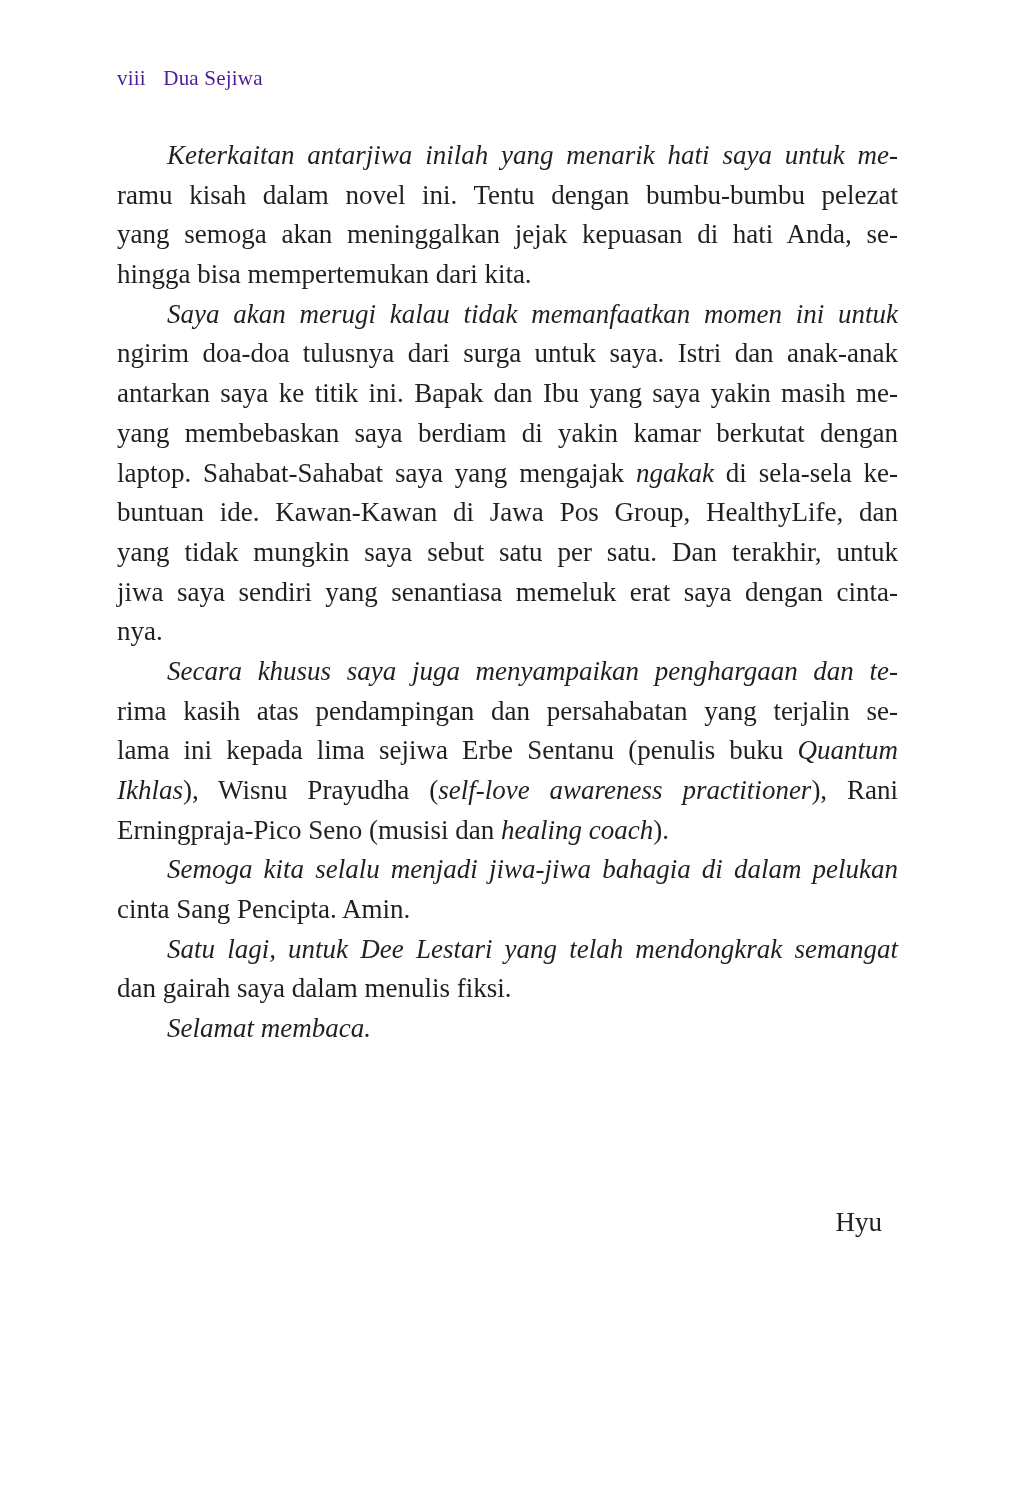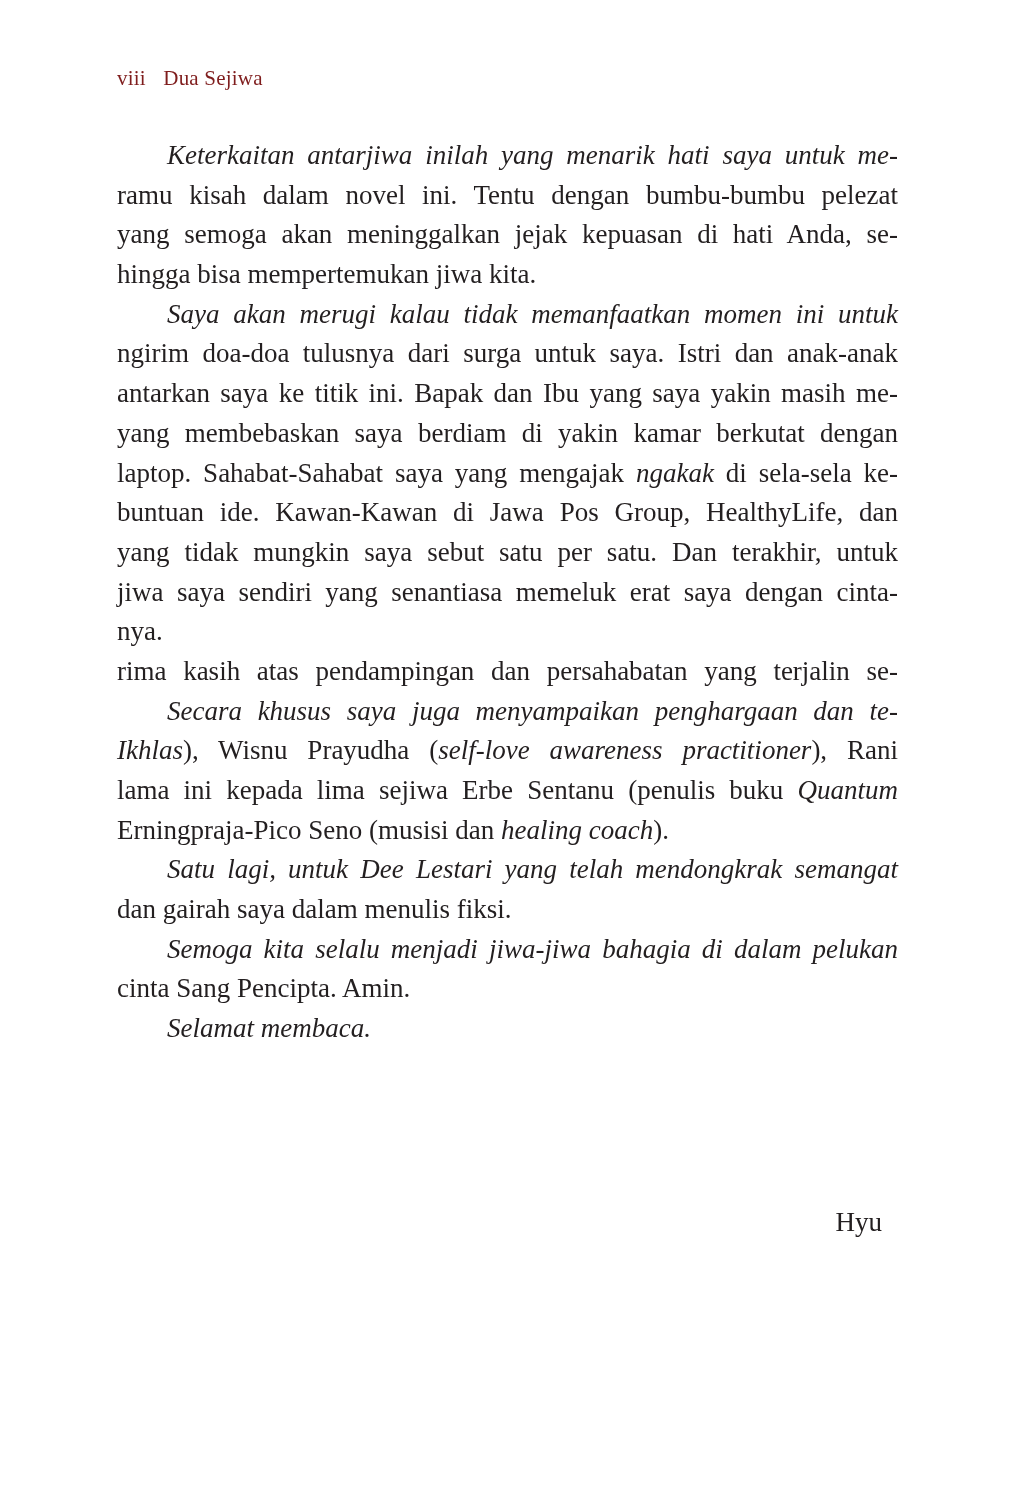--- a/index.html
+++ b/index.html
@@ -3,21 +3,21 @@
 <meta charset="utf-8">
 <style>
   html, body { margin: 0; padding: 0; background: #ffffff; }
   body {
     width: 1024px; height: 1497px; position: relative; overflow: hidden;
     font-family: "Liberation Serif", "DejaVu Serif", serif;
     color: #231f20;
   }
   .running-head {
     position: absolute; left: 117px; top: 66px;
-    font-size: 21px; color: #7f1d1d; letter-spacing: 0.2px;
+    font-size: 21px; color: #4c1d95; letter-spacing: 0.2px;
   }
   .running-head .folio { margin-right: 12px; }
   .text-block {
     position: absolute; left: 117px; top: 136px; width: 781px;
     font-size: 27px; line-height: 39.7px;
   }
   .line {
     display: block; height: 39.7px; white-space: nowrap;
     text-align: justify; text-align-last: justify;
   }
@@ -35,46 +35,46 @@
 <div class="running-head">
   <span class="folio">viii</span>
   <span class="book-title">Dua Sejiwa</span>
 </div>
 
 <div class="text-block" id="text-block">
     <div>
       <span class="line indent"><span>Keterkaitan antarjiwa inilah yang menarik hati saya untuk me-</span></span>
       <span class="line"><span>ramu kisah dalam novel ini. Tentu dengan bumbu-bumbu pelezat</span></span>
       <span class="line"><span>yang semoga akan meninggalkan jejak kepuasan di hati Anda, se-</span></span>
-      <span class="line last"><span>hingga bisa mempertemukan jiwa kita.</span></span>
+      <span class="line last"><span>hingga bisa mempertemukan dari kita.</span></span>
     </div>
     <div>
       <span class="line indent"><span>Saya akan merugi kalau tidak memanfaatkan momen ini untuk</span></span>
       <span class="line"><span>ngirim doa-doa tulusnya dari surga untuk saya. Istri dan anak-anak</span></span>
       <span class="line"><span>antarkan saya ke titik ini. Bapak dan Ibu yang saya yakin masih me-</span></span>
       <span class="line"><span>yang membebaskan saya berdiam di yakin kamar berkutat dengan</span></span>
       <span class="line"><span>laptop. Sahabat-Sahabat saya yang mengajak </span><em>ngakak</em><span> di sela-sela ke-</span></span>
       <span class="line"><span>buntuan ide. Kawan-Kawan di Jawa Pos Group, HealthyLife, dan</span></span>
       <span class="line"><span>yang tidak mungkin saya sebut satu per satu. Dan terakhir, untuk</span></span>
       <span class="line"><span>jiwa saya sendiri yang senantiasa memeluk erat saya dengan cinta-</span></span>
       <span class="line last"><span>nya.</span></span>
     </div>
     <div>
+      <span class="line indent"><span>Secara khusus saya juga menyampaikan penghargaan dan te-</span></span>
       <span class="line"><span>rima kasih atas pendampingan dan persahabatan yang terjalin se-</span></span>
-      <span class="line indent"><span>Secara khusus saya juga menyampaikan penghargaan dan te-</span></span>
+      <span class="line"><span>lama ini kepada lima sejiwa Erbe Sentanu (penulis buku </span><em>Quantum</em></span>
       <span class="line"><em>Ikhlas</em><span>), Wisnu Prayudha (</span><em>self-love awareness practitioner</em><span>), Rani</span></span>
-      <span class="line"><span>lama ini kepada lima sejiwa Erbe Sentanu (penulis buku </span><em>Quantum</em></span>
       <span class="line last"><span>Erningpraja-Pico Seno (musisi dan </span><em>healing coach</em><span>).</span></span>
+    </div>
+    <div>
+      <span class="line indent"><span>Semoga kita selalu menjadi jiwa-jiwa bahagia di dalam pelukan</span></span>
+      <span class="line last"><span>cinta Sang Pencipta. Amin.</span></span>
     </div>
     <div>
       <span class="line indent"><span>Satu lagi, untuk Dee Lestari yang telah mendongkrak semangat</span></span>
       <span class="line last"><span>dan gairah saya dalam menulis fiksi.</span></span>
-    </div>
-    <div>
-      <span class="line indent"><span>Semoga kita selalu menjadi jiwa-jiwa bahagia di dalam pelukan</span></span>
-      <span class="line last"><span>cinta Sang Pencipta. Amin.</span></span>
     </div>
     <div>
       <span class="line indent last"><span>Selamat membaca.</span></span>
     </div>
   </div>
 
 <div class="signature">Hyu</div>
 
 </body></html>

